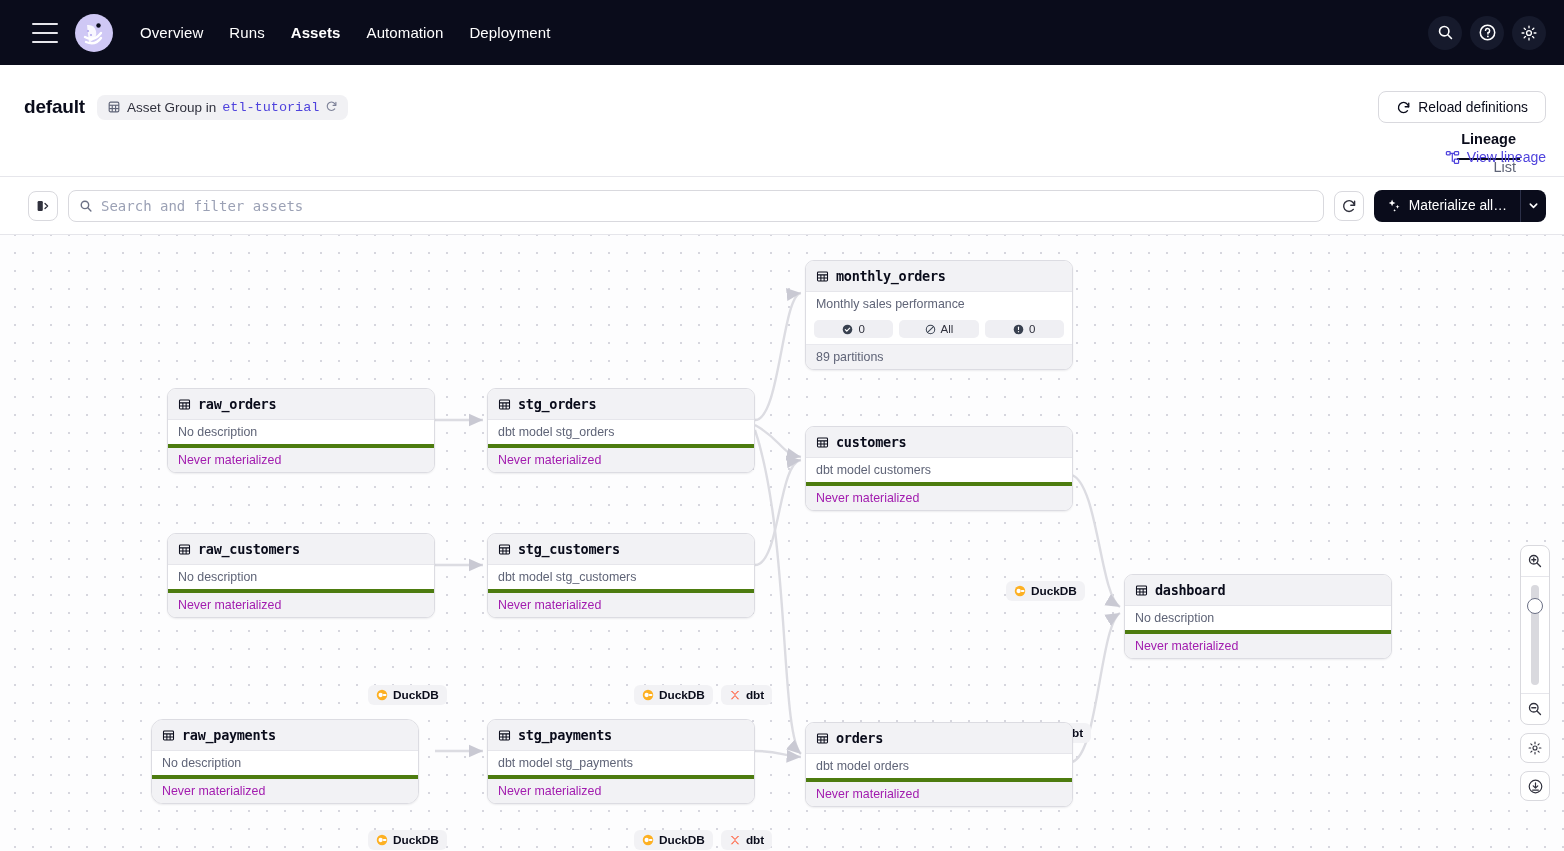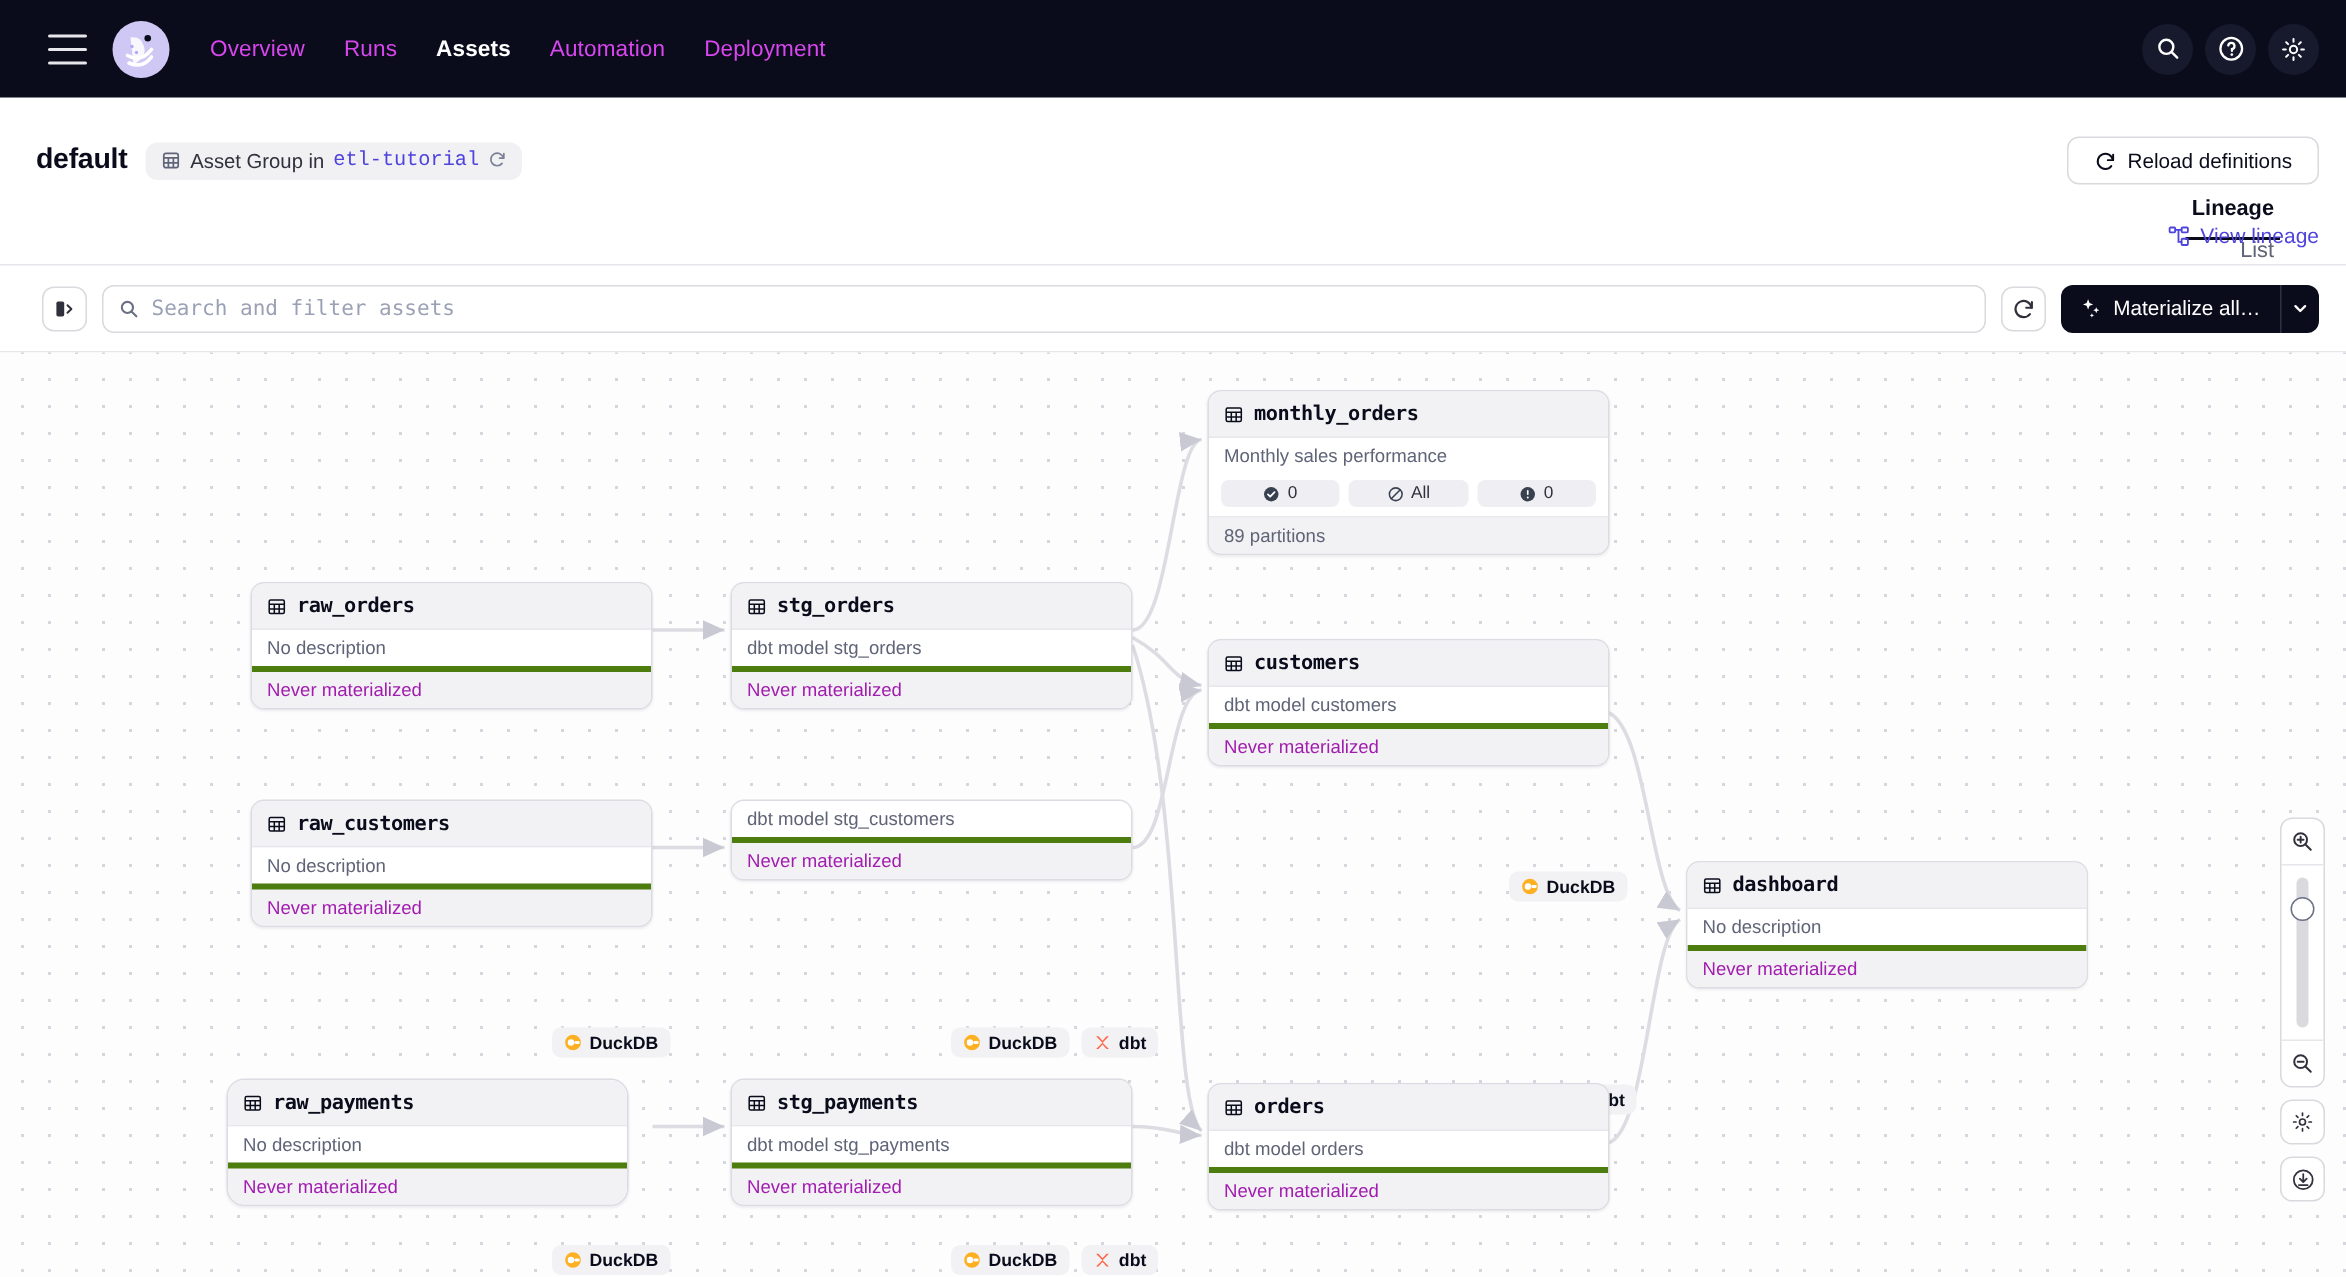--- a/index.html
+++ b/index.html
@@ -12,21 +12,21 @@
   
   #topnav {
     height: 65px; background: #0A0C1B; display: flex; align-items: center;
     padding: 0 18px; gap: 0; position: relative;
   }
   .hamburger { width: 26px; height: 20px; margin-left: 14px; margin-right: 16px;
     display: flex; flex-direction: column; justify-content: space-between; cursor: pointer; }
   .hamburger span { display:block; height: 2px; background: #E6E6EB; border-radius: 2px; }
   .logo { width: 40px; height: 40px; margin-right: 26px; }
   .navlinks { display: flex; align-items: center; gap: 26px; }
-  .navlink { color: #d946ef; font-size: 15px; text-decoration: none; cursor: pointer; letter-spacing: .1px; }
+  .navlink { color: #ffffff; font-size: 15px; text-decoration: none; cursor: pointer; letter-spacing: .1px; }
   .navlink.active { color: #FFFFFF; font-weight: 700; }
   .navright { position: absolute; right: 18px; top: 0; height: 65px; display: flex; align-items: center; gap: 8px; }
   .circbtn { width: 34px; height: 34px; border-radius: 50%; background: #161A2C;
     display: flex; align-items: center; justify-content: center; cursor: pointer; }
 
   
   #pagehead { height: 48px; display: flex; align-items: center; padding: 0 18px 0 24px; position: relative; margin-top: 18px;}
   #pagetitle { font-size: 19px; font-weight: 700; color: #0A0C1B; letter-spacing: -.2px; }
   .grouppill { display:flex; align-items:flex-start; gap:6px; background:#F1F1F4; border-radius: 8px;
      padding: 5px 10px; margin-left: 12px; font-size: 13.5px; color: #30313D; }
@@ -342,20 +342,30 @@
     </div>
     <div class="tag">
       <svg width="12" height="12" viewBox="0 0 14 14">
         <path d="M2 2.2l4.9 4.9L2 12h1.9L7 8.5 10.1 12H12L7.1 7.1 12 2.2h-1.9L7 5.6 3.9 2.2z" fill="#FF694A"></path>
       </svg>
       <span>dbt</span>
     </div>
   </div>
 
   <div class="node" style="left:487px; top:298px;">
+    <div class="nhead">
+      <svg width="13" height="13" viewBox="0 0 16 16" fill="none" stroke="#0A0C1B" stroke-width="1.25">
+        <rect x="1.8" y="2.4" width="12.4" height="11.2" rx="1.2"></rect>
+        <line x1="1.8" y1="6" x2="14.2" y2="6"></line>
+          <line x1="1.8" y1="9.8" x2="14.2" y2="9.8"></line>
+        <line x1="6" y1="6" x2="6" y2="13.6"></line>
+          <line x1="10" y1="6" x2="10" y2="13.6"></line>
+      </svg>
+      <span class="ntitle">stg_customers</span>
+    </div>
     <div class="ndesc">dbt model stg_customers</div>
     <div class="nstatus">Never materialized</div>
   </div>
   <div class="tagrow" style="left:634px; top:595px;">
     <div class="tag">
       <svg width="12" height="12" viewBox="0 0 14 14">
         <circle cx="7" cy="7" r="6.1" fill="#FDB022"></circle>
           <circle cx="5.4" cy="7" r="2.5" fill="#FFFFFF"></circle>
         <rect x="8" y="5.9" width="4.2" height="2.2" rx="1.1" fill="#FFFFFF"></rect>
       </svg>

